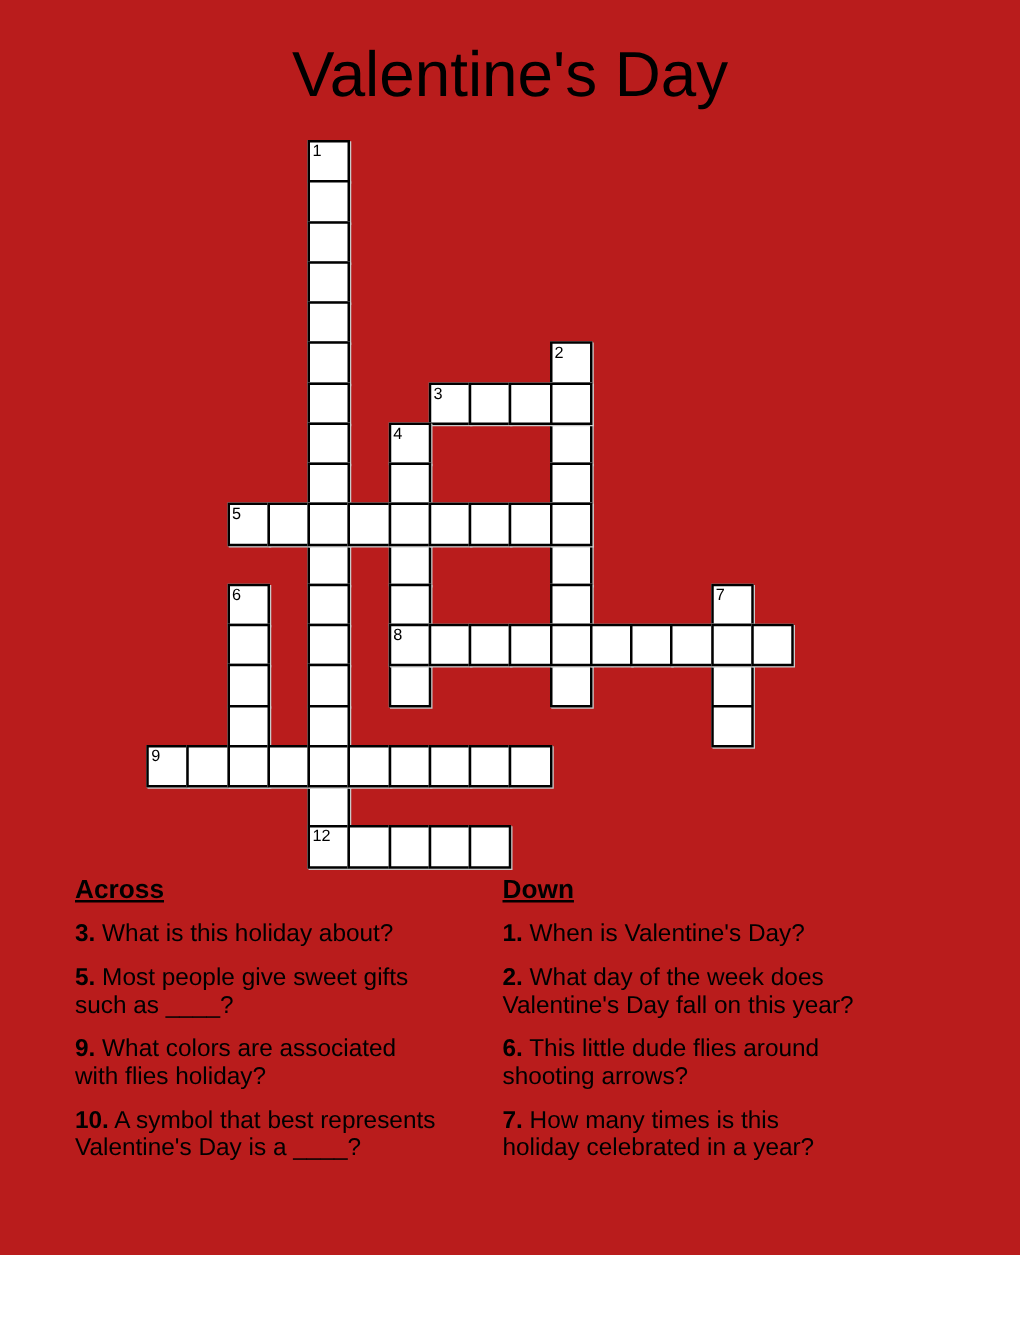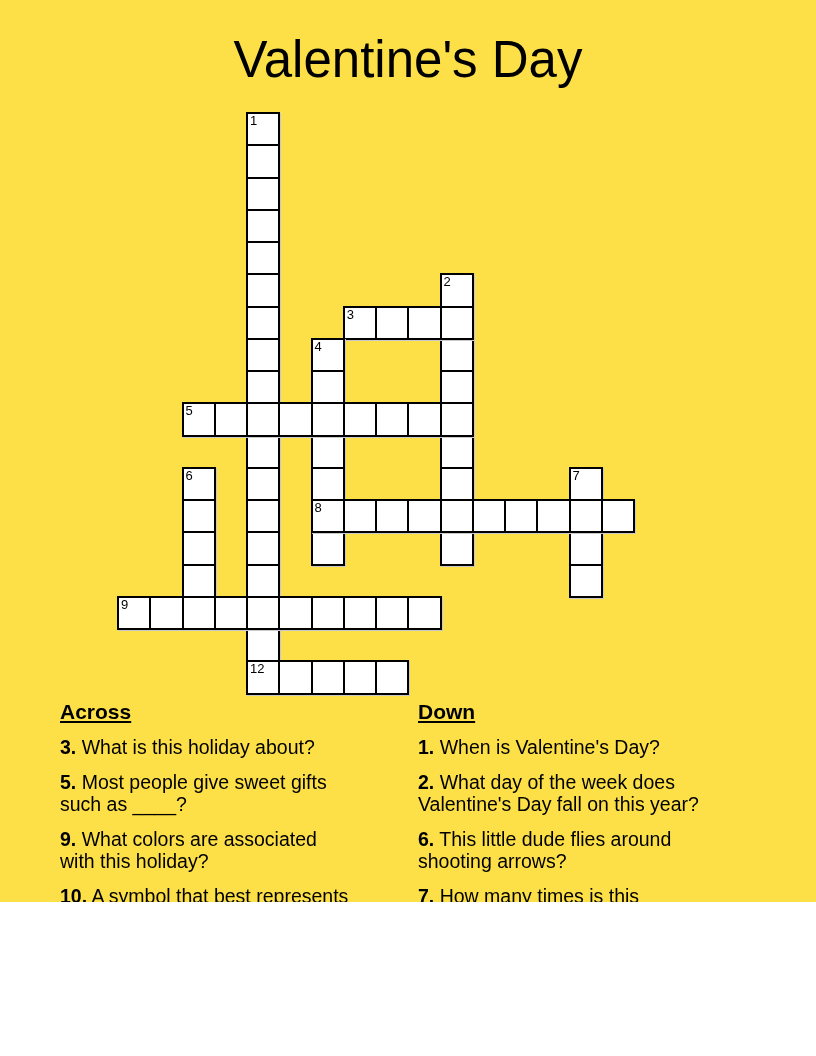--- a/index.html
+++ b/index.html
@@ -1,20 +1,20 @@
 <!DOCTYPE html>
 <html><head>
 <meta charset="utf-8">
 <style>
   html, body { margin: 0; padding: 0; background: #ffffff; }
   .page {
     position: relative;
     width: 816px;
-    height: 902px;
-    background: #fde047;
+    height: 1004px;
+    background: #b91c1c;
     color: #000000;
     font-family: "Liberation Sans", sans-serif;
     overflow: hidden;
   }
   .title {
     position: absolute;
     top: 32px;
     left: 0;
     width: 100%;
     margin: 0;
@@ -44,21 +44,21 @@
     color: #000000;
   }
   .clues {
     position: absolute;
     top: 700px;
     width: 360px;
     font-size: 19.5px;
     line-height: 22.5px;
   }
   #across-section { left: 60px; }
-  #down-section   { left: 418px; }
+  #down-section   { left: 402px; }
   .clues h2 {
     margin: 0 0 7px 0;
     font-size: 21px;
     line-height: 24px;
     font-weight: 700;
     text-decoration: underline;
     text-underline-offset: 2px;
   }
   .clue { margin: 12px 0 3px 0; }
   .clue .n { font-weight: 700; }
@@ -174,21 +174,21 @@
       <div class="cell" style="left: 342.75px; top: 660.25px;"></div>
       <div class="cell" style="left: 375px; top: 660.25px;"></div>
     </div>
 
   <div class="clues" id="across-section">
     <h2>Across</h2>
     <div class="clue"><span class="n">3.</span> <span class="t">What is this holiday about?</span></div>
     <div class="clue"><span class="n">5.</span> <span class="t">Most people give sweet gifts
 such as ____?</span></div>
     <div class="clue"><span class="n">9.</span> <span class="t">What colors are associated
-with this holiday?</span></div>
+with flies holiday?</span></div>
     <div class="clue"><span class="n">10.</span> <span class="t">A symbol that best represents
 Valentine's Day is a ____?</span></div>
   </div>
 
   <div class="clues" id="down-section">
     <h2>Down</h2>
     <div class="clue"><span class="n">1.</span> <span class="t">When is Valentine's Day?</span></div>
     <div class="clue"><span class="n">2.</span> <span class="t">What day of the week does
 Valentine's Day fall on this year?</span></div>
     <div class="clue"><span class="n">6.</span> <span class="t">This little dude flies around

